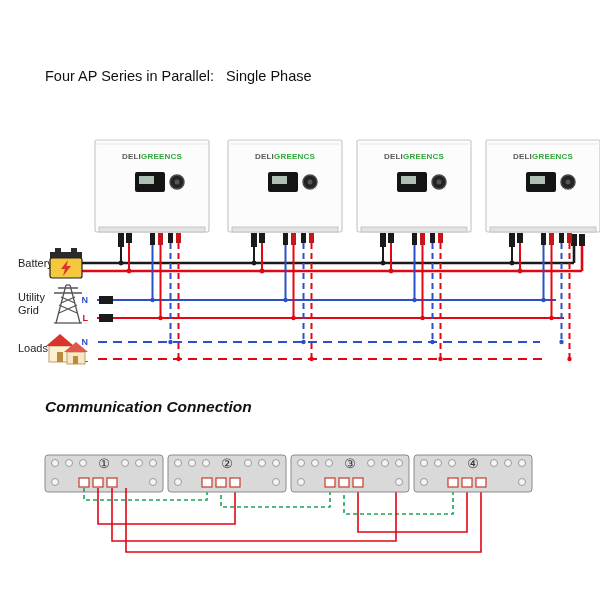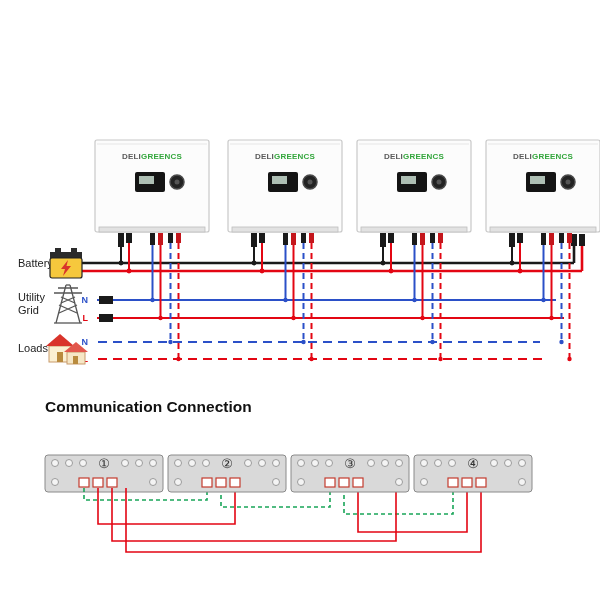--- a/index.html
+++ b/index.html
@@ -3,21 +3,21 @@
 <meta charset="utf-8">
 <style>
   html,body{margin:0;padding:0;background:#fff;}
   .canvas{
     position:relative;width:600px;height:600px;background:#fff;overflow:hidden;
     font-family:"Liberation Sans", sans-serif;color:#111;
   }
   .heading{position:absolute;white-space:pre;}
   .t1{left:45px;top:68px;font-size:14.5px;font-weight:500;}
   .t2{left:45px;top:92px;font-size:14.5px;font-weight:500;}
-  .t3{left:45px;top:398px;font-size:15.5px;font-weight:700;}
+  .t3{left:45px;top:398px;font-size:15.5px;font-weight:700;font-style:italic;}
   svg{position:absolute;left:0;top:0;}
   svg text{font-family:"Liberation Sans", sans-serif;}
   .side-label{font-size:11px;fill:#222;}
   .nl-blue{font-size:9px;font-weight:bold;fill:#2b50c8;}
   .nl-red{font-size:9px;font-weight:bold;fill:#e30613;}
   .logo{font-size:8px;font-weight:bold;letter-spacing:.2px;}
   .logo-dark{fill:#5a5a5a;}
   .logo-green{fill:#33a63c;}
   .panel-num{font-size:13px;fill:#333;}
   .wire-black{stroke:#1a1a1a;stroke-width:2.6;fill:none;}
@@ -32,20 +32,21 @@
   .uv-red-d{stroke:#e30613;stroke-width:2;fill:none;stroke-dasharray:6,4;}
   .uv-black{stroke:#1a1a1a;stroke-width:2;fill:none;}
   .comm-green{stroke:#18a558;stroke-width:1.6;fill:none;stroke-dasharray:4,3;}
   .comm-red{stroke:#e30613;stroke-width:1.6;fill:none;}
 </style>
 </head>
 <body>
 
 <div class="canvas">
 
+  <div class="heading t1">Four AP Series in Parallel:   Single Phase</div>
   <div class="heading t3">Communication Connection</div>
 
   <svg width="600" height="600" viewBox="0 0 600 600">
 
     <g>
       <path class="wire-black" d="M82,263 H574"></path>
       <path class="wire-red" d="M82,271 H582"></path>
 
       <path class="wire-black" d="M574,263 V246"></path>
       <path class="wire-red" d="M582,271 V246"></path>

